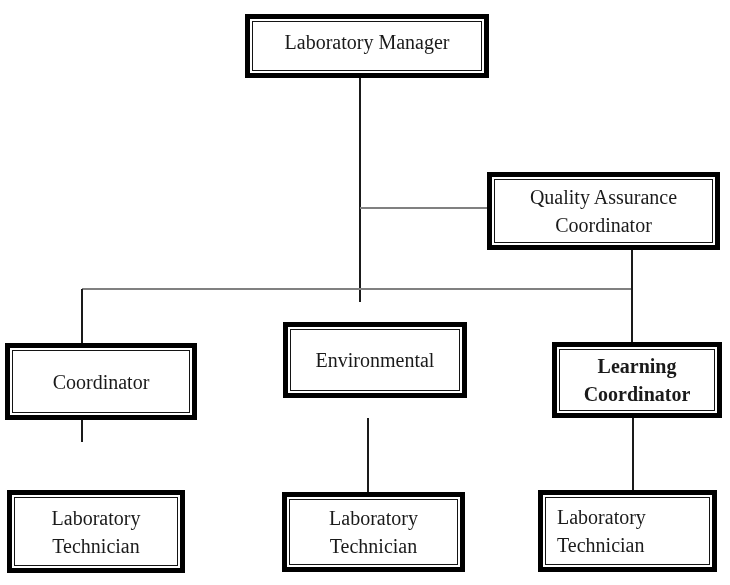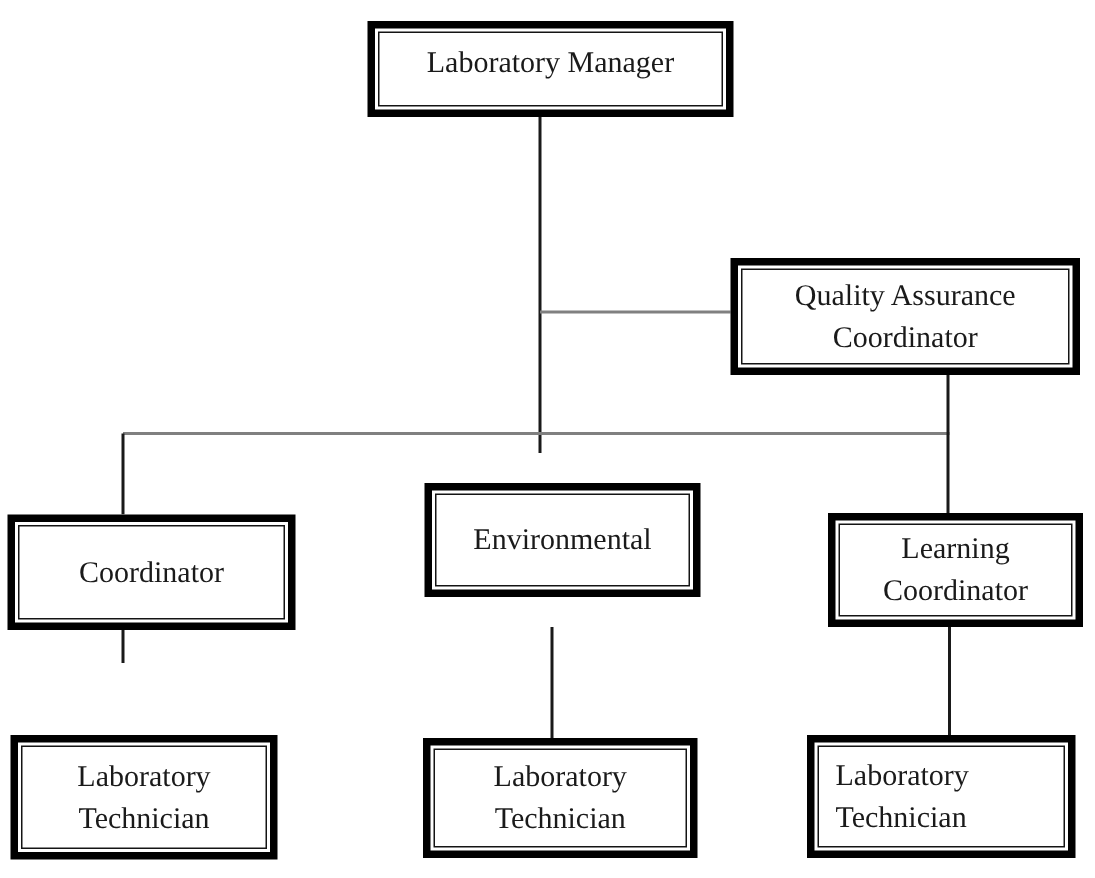--- a/index.html
+++ b/index.html
@@ -35,21 +35,21 @@
   .line { position: absolute; }
   .vline { width: 2px; background: #1a1a1a; }
   .hline { height: 2px; background: #808080; }
 
   
   #node-manager       { left: 245px; top: 14px;  width: 244px; height: 64px; }
   #node-manager .inner{ padding-bottom: 9px; }
   #node-qa            { left: 487px; top: 172px; width: 233px; height: 78px; }
   #node-research      { left: 5px;   top: 343px; width: 192px; height: 77px; }
   #node-environmental { left: 283px; top: 322px; width: 184px; height: 76px; text-decoration: underline; }
-  #node-learning      { left: 552px; top: 342px; width: 170px; height: 76px; }
+  #node-learning      { left: 552px; top: 342px; width: 170px; height: 76px; font-weight: bold; }
   #node-tech1         { left: 7px;   top: 490px; width: 178px; height: 83px; }
   #node-tech2         { left: 282px; top: 492px; width: 183px; height: 80px; }
   #node-tech3         { left: 538px; top: 490px; width: 179px; height: 82px; }
   #node-tech3 .inner  { align-items: flex-start; text-align: left; padding-left: 11px; }
 
   
   #line-trunk         { left: 359px; top: 78px;  height: 224px; } 
   #line-qa-branch     { left: 360px; top: 207px; width: 128px; }  
   #line-distribution  { left: 82px;  top: 288px; width: 551px; }  
   #line-research-drop { left: 81px;  top: 289px; height: 54px; }

